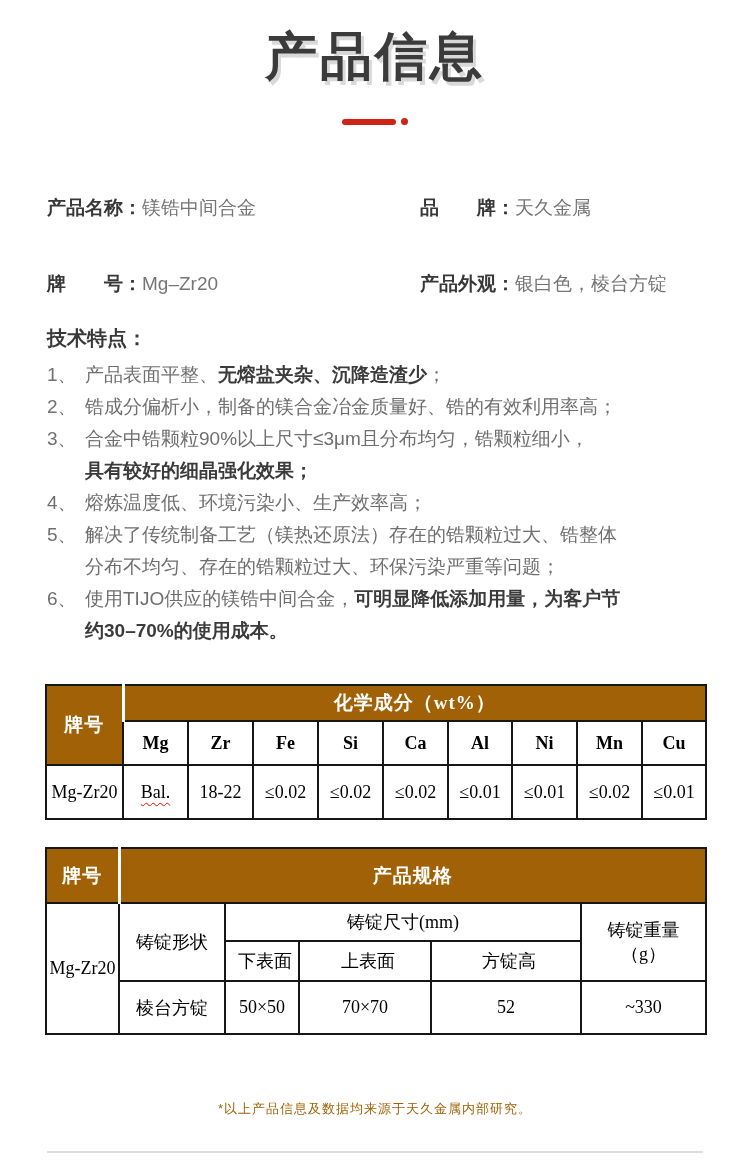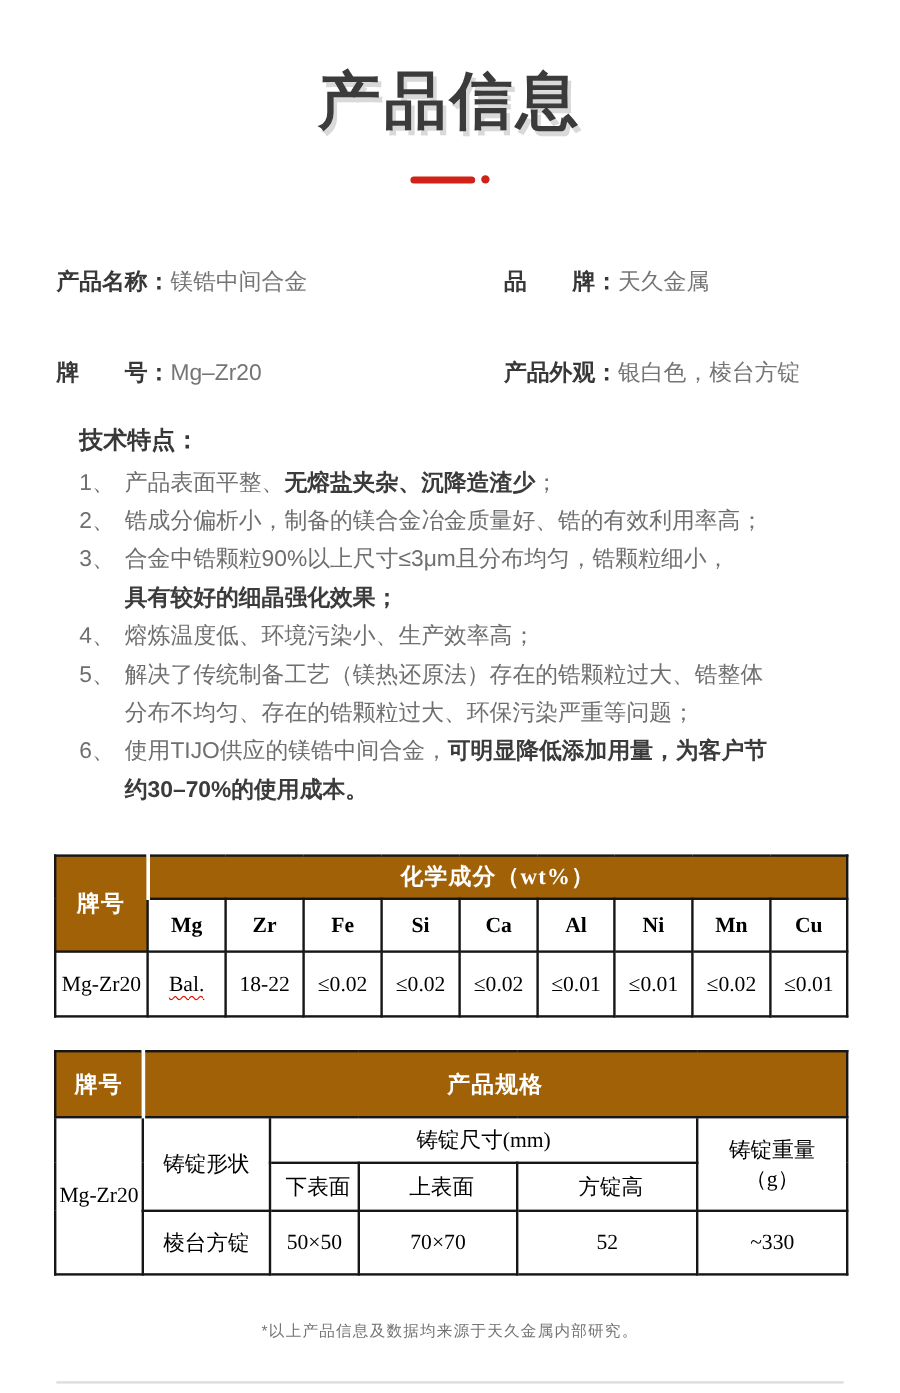--- a/index.html
+++ b/index.html
@@ -2,39 +2,39 @@
 <html><head>
 <meta charset="utf-8">
 <style>
   * { margin:0; padding:0; box-sizing:border-box; }
   html,body { background:#ffffff; }
   body {
     width:750px; height:1161px; position:relative; overflow:hidden;
     font-family:"Liberation Sans", sans-serif; color:#3b3b3b;
   }
   
-  .hero { padding-top:50px; text-align:center; }
+  .hero { padding-top:22px; text-align:center; }
   .hero-title {
     font-size:52px; font-weight:900; letter-spacing:3px; color:#3b3b3b;
     text-shadow:3px 4px 0 #d9d9d9;
   }
   .hero-divider { margin-top:26px; display:flex; justify-content:center; align-items:center; gap:5px; }
   .hero-divider .dash { width:54px; height:6px; border-radius:3px; background:#cf2318; }
   .hero-divider .dot  { width:7px;  height:7px; border-radius:50%; background:#cf2318; }
   .hero-subtitle { margin-top:12px; font-size:13px; letter-spacing:2px; color:#8c8c8c; }
   
   .info {
     margin:70px 47px 0 47px;
     display:grid; grid-template-columns:373px auto; row-gap:50px;
     font-size:19px; line-height:26px;
   }
   .info .label { font-weight:700; color:#383838; }
   .info .value { color:#757575; }
   
-  .features { margin:28px 42px 0 66px; }
+  .features { margin:28px 42px 0 47px; }
   .features-heading { font-size:20px; font-weight:700; color:#383838; }
   .feature-list { margin-top:7px; }
   .feature-item {
     position:relative; padding-left:38px;
     font-size:19px; line-height:32px; color:#6f6f6f;
   }
   .feature-item .num { position:absolute; left:0; top:0; color:#6f6f6f; }
   .feature-item .b { font-weight:700; color:#3b3b3b; }
   
   table {
@@ -59,21 +59,21 @@
     text-underline-offset:4px;
   }
   .spec-r1 { height:55px; }
   .spec-r2 td { height:38px; font-size:18px; }
   .spec-r3 td { height:40px; font-size:18px;padding-left:6px; }
   .spec-r4 td { height:53px; font-size:18px; }
   .spec-table .grade { font-size:18px; }
   
   .footnote {
     position:absolute; left:0; right:0; top:1100px;
-    text-align:center; font-size:13px; color:#737373; letter-spacing:1px;
+    text-align:center; font-size:13px; color:#a16207; letter-spacing:1px;
   }
   .bottom-rule {
     position:absolute; left:47px; width:656px; top:1151px; height:2px; background:#dedede;
   }
 </style>
 </head>
 <body>
 
 <div class="hero">
   <div class="hero-title">产品信息</div>

